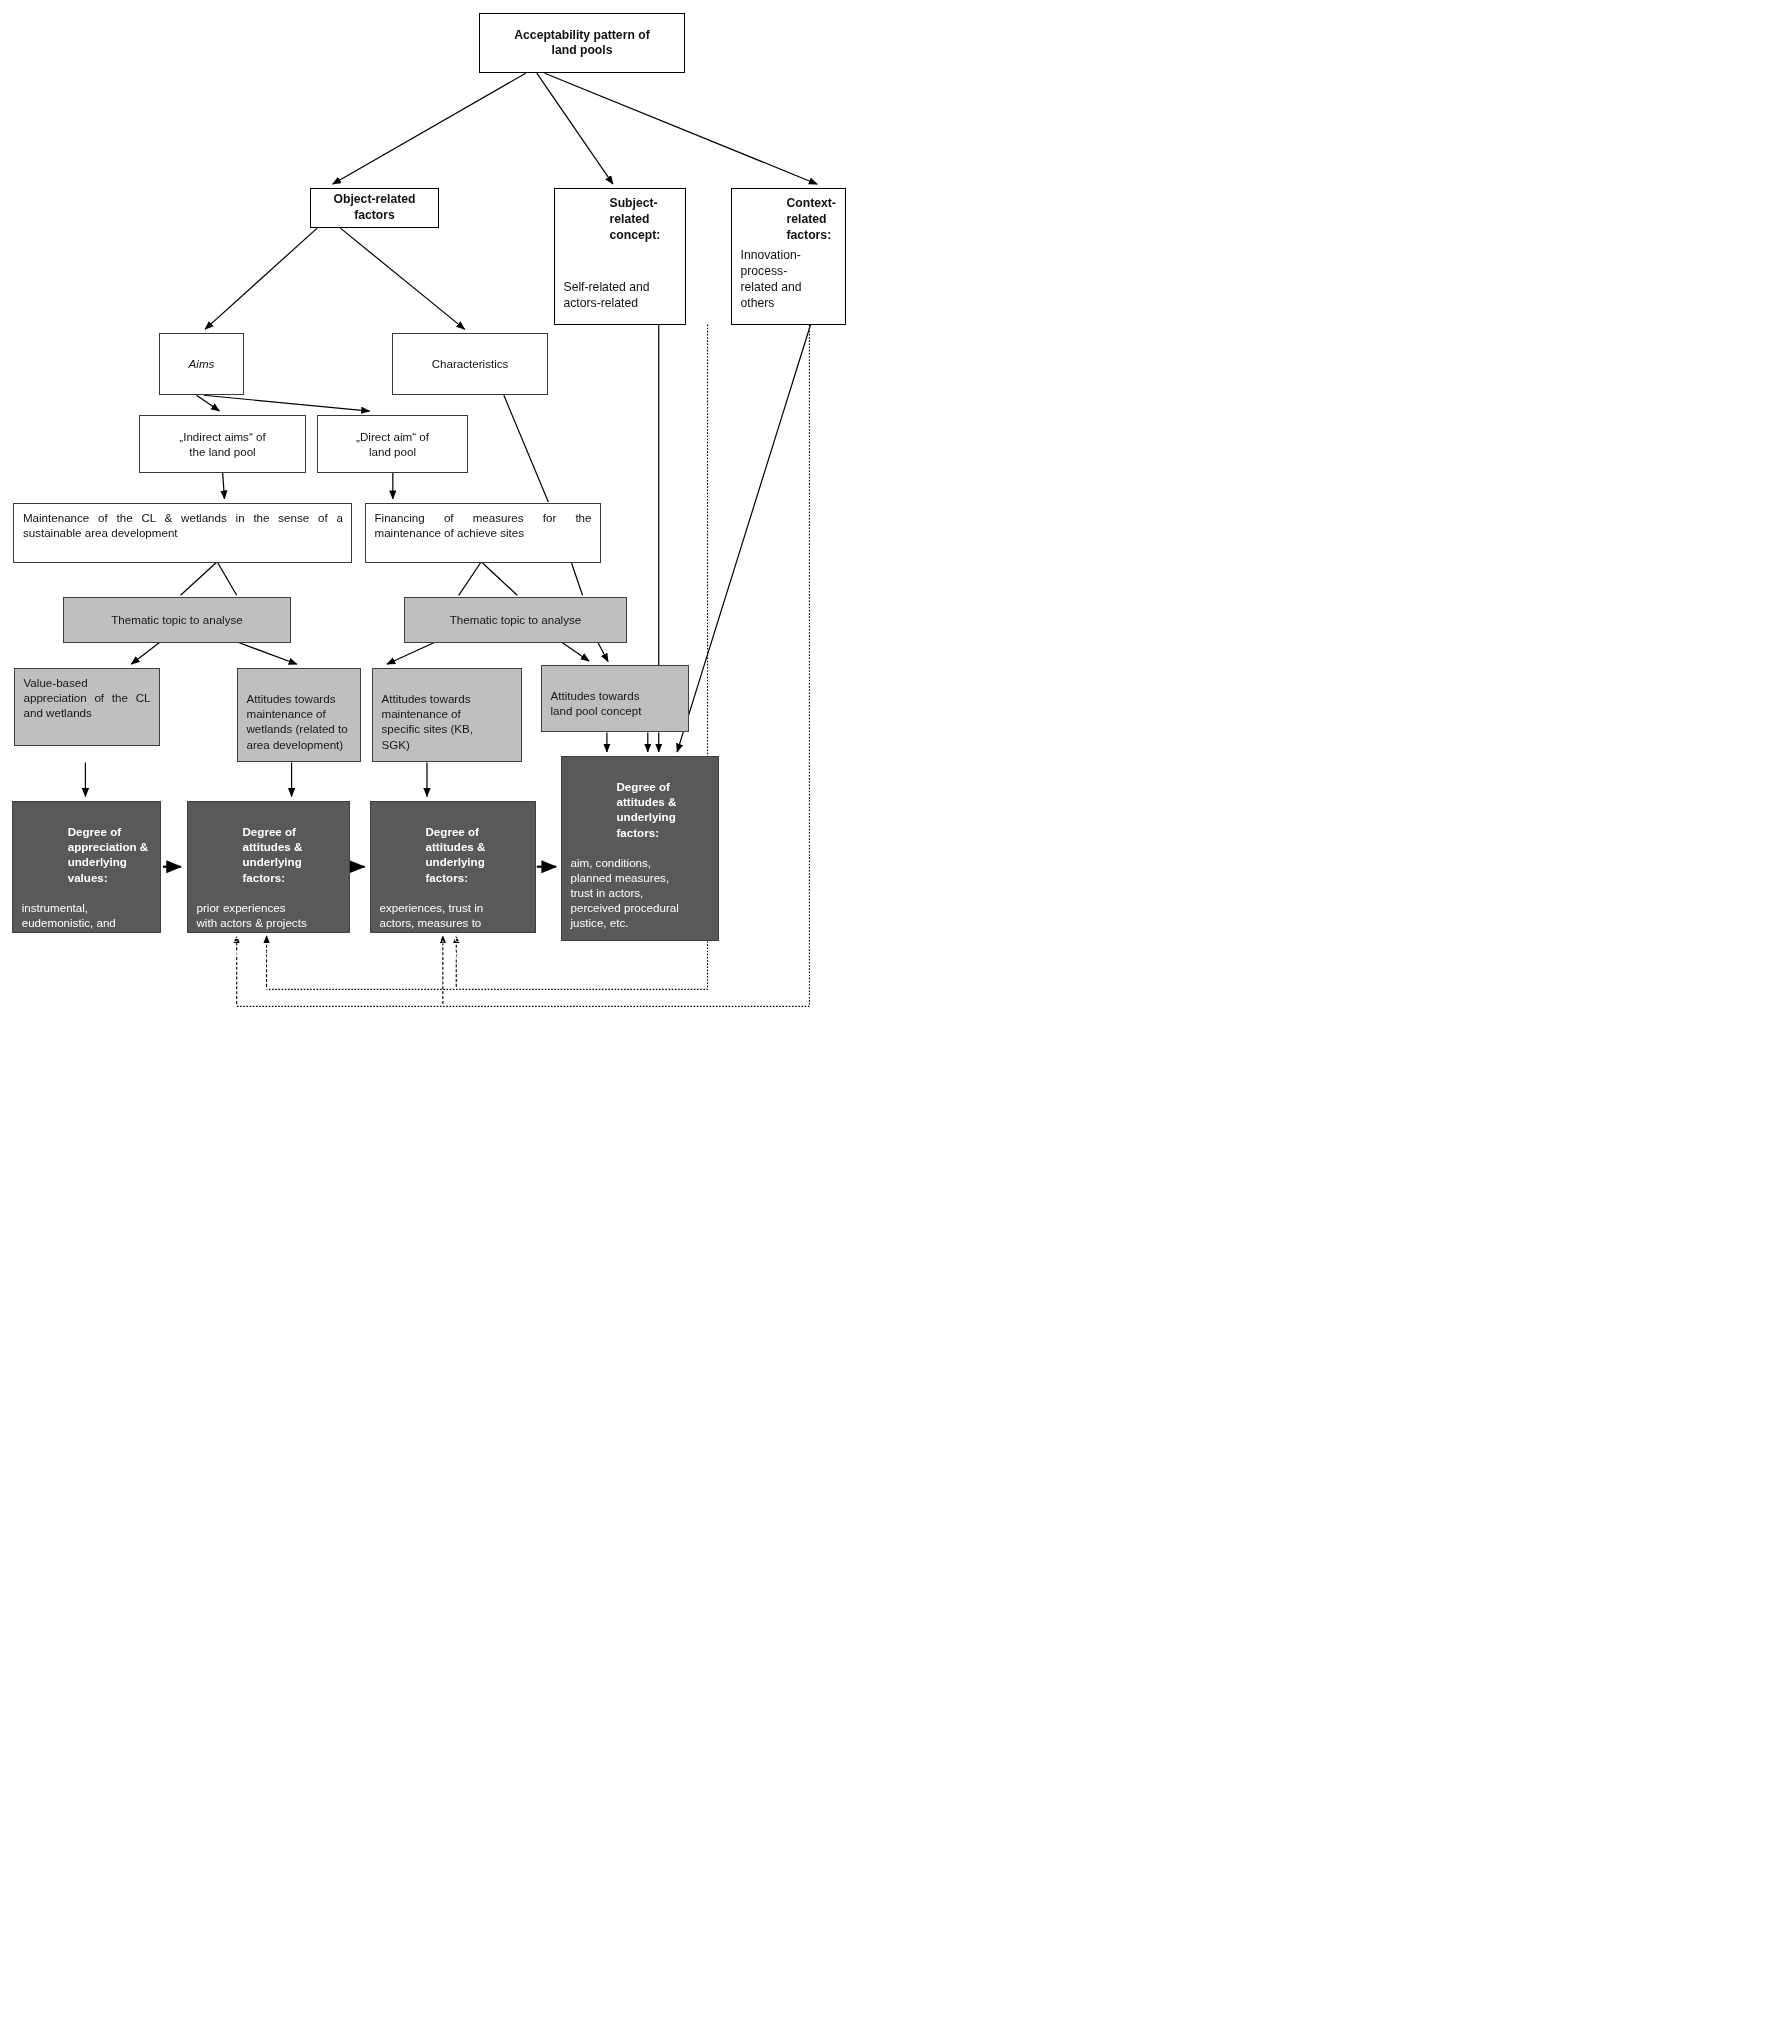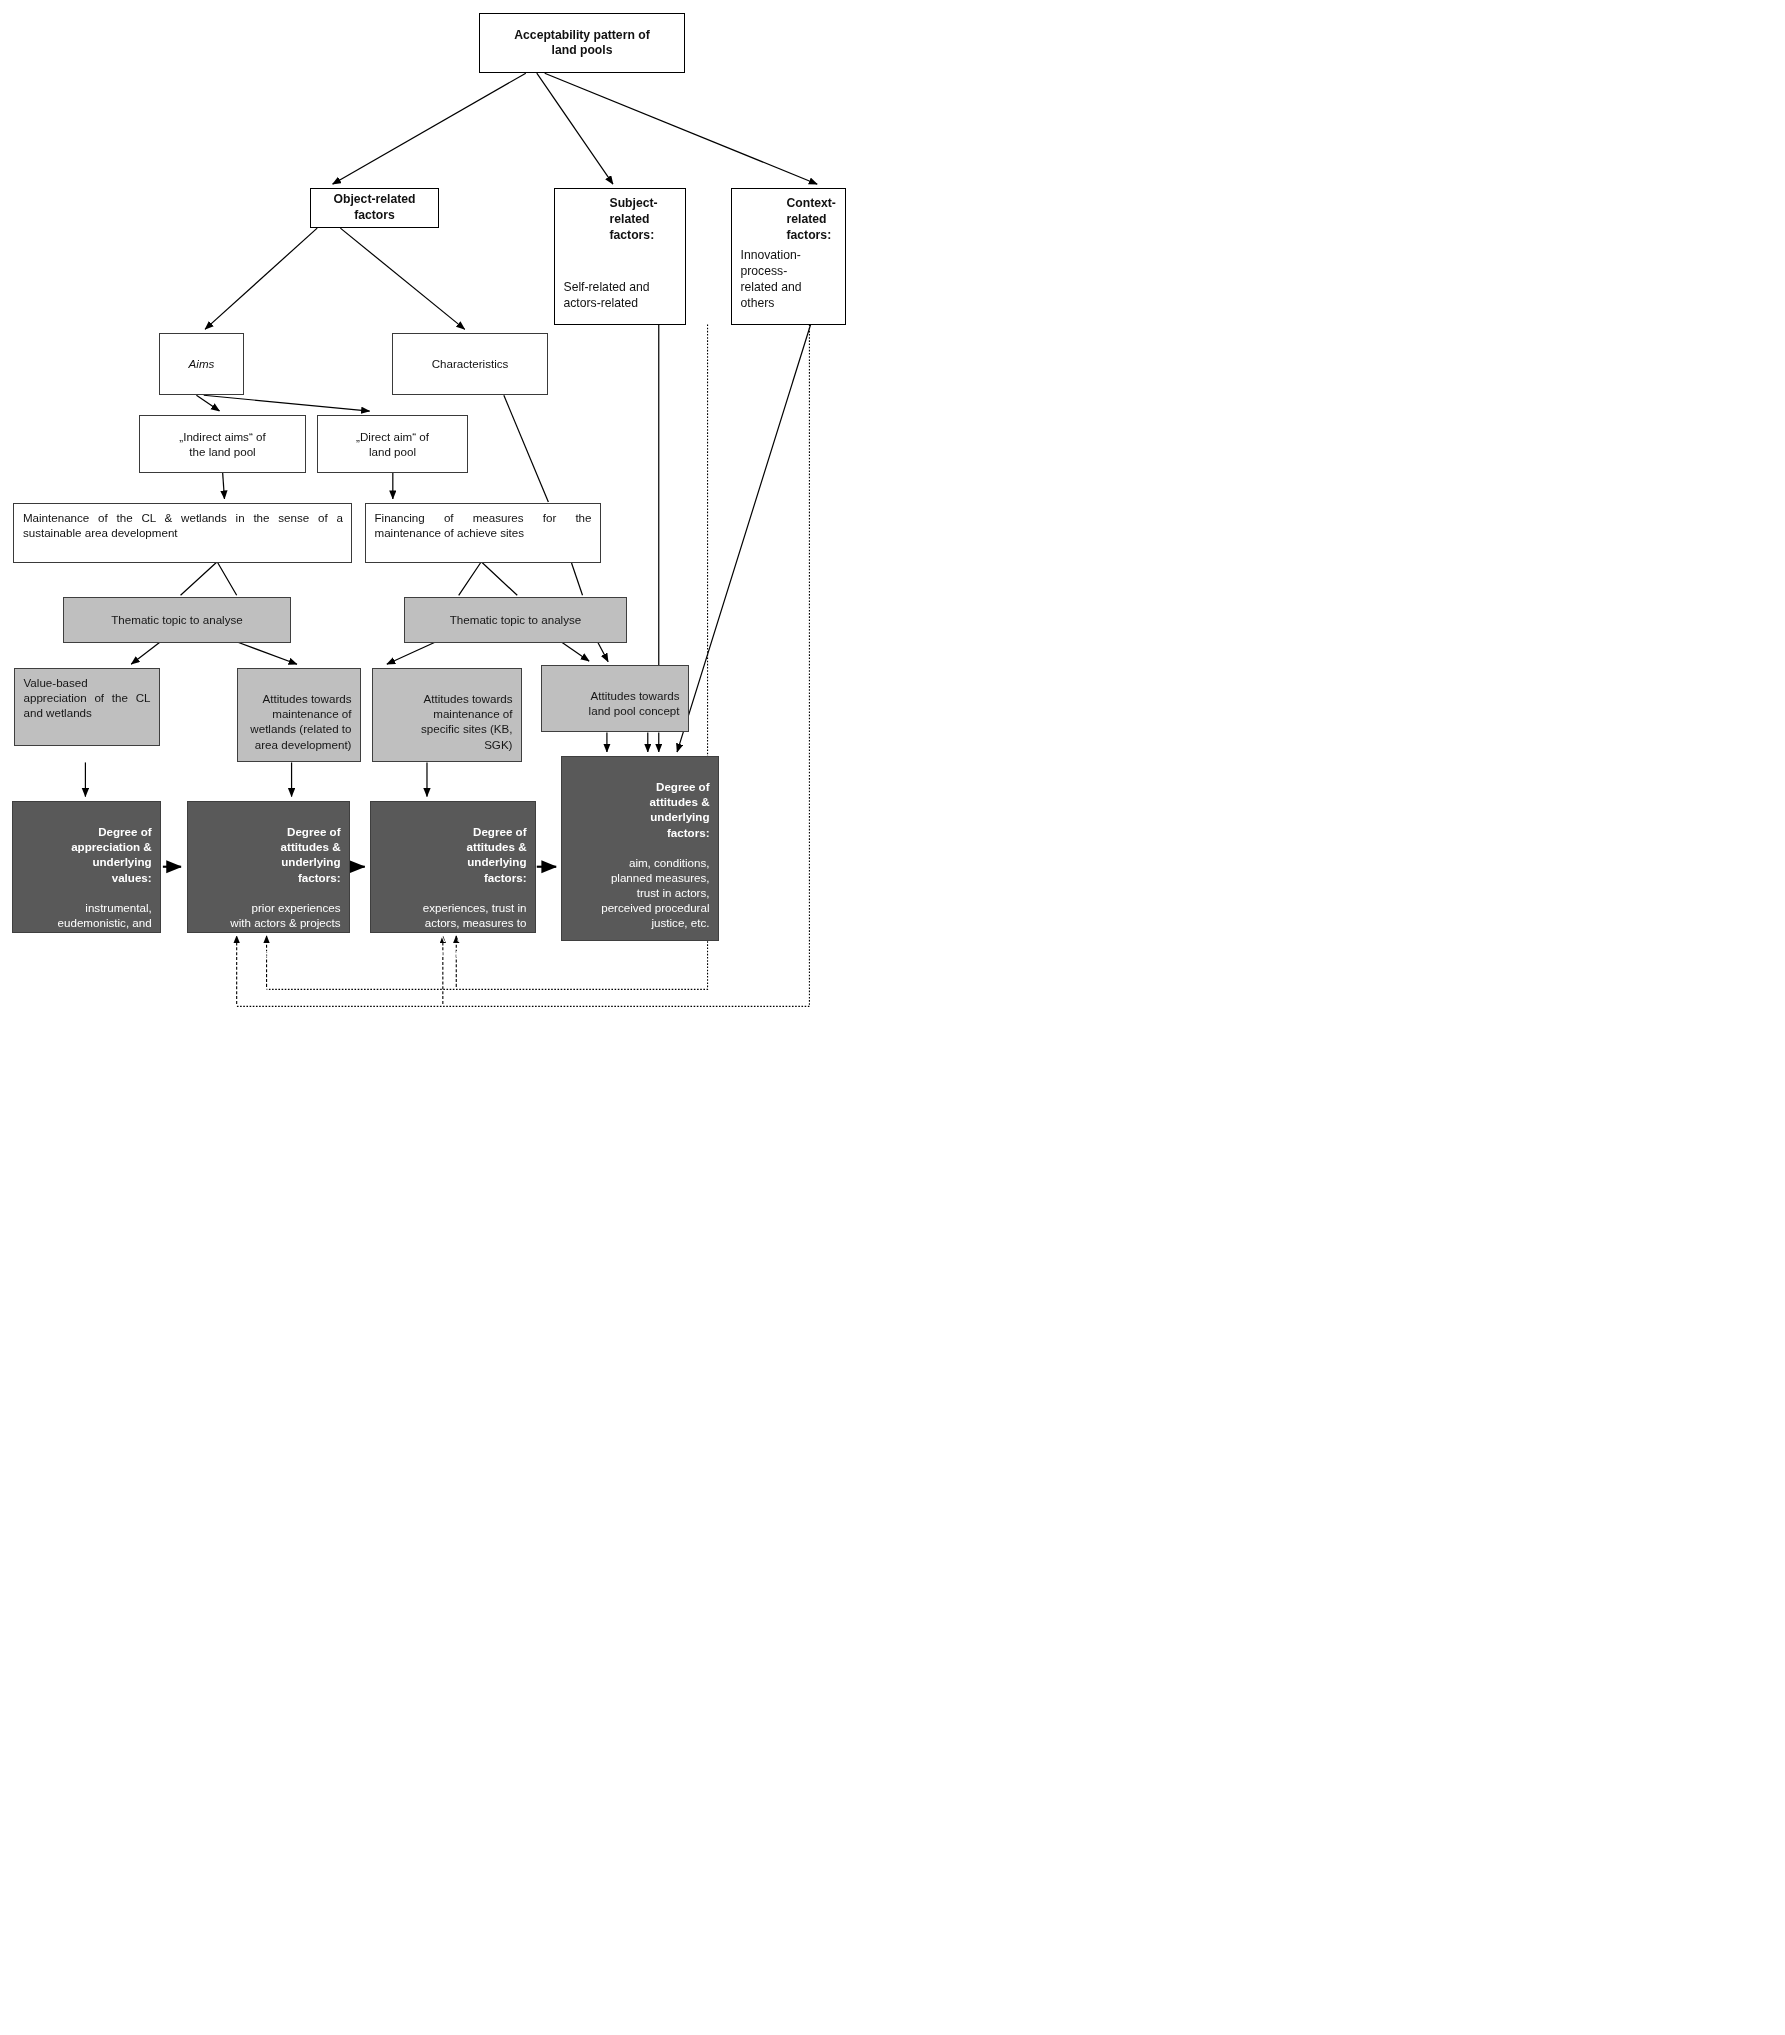--- a/index.html
+++ b/index.html
@@ -10,21 +10,21 @@
   .ln.thick{stroke-width:3.5;}
   .ln.dot{stroke-width:1.8;stroke-dasharray:2.6 2.6;}
   .ln.dashstub{stroke-width:1.8;stroke-dasharray:5 3;}
   .box{position:absolute;box-sizing:border-box;font-size:11.6px;line-height:1.3;
        white-space:pre-line;}
   .w1{background:#ffffff;border:1.5px solid #000000;}          
   .w2{background:#ffffff;border:0.9px solid #3a3a3a;}          
   .gb{background:#bfbfbf;border:0.9px solid #3f3f3f;color:#161616;}
   .db{background:#595959;border:0.6px solid #3f3f3f;color:#ffffff;}
   .ctr{display:flex;align-items:center;justify-content:center;text-align:center;padding:3.7px;}
-  .tl{padding:7.3px 8.5px;text-align:right;}
+  .tl{padding:7.3px 8.5px;}
   .split{display:flex;flex-direction:column;justify-content:space-between;
          padding:7.3px 8.5px 12.2px 8.5px;}
   .jst{white-space:normal;text-align:justify;padding:6.1px 8.5px;}
   .b{font-weight:bold;margin-left:46px;}
   .blk{display:block;white-space:pre-line;}
   
   #bx-top        {left:433px;  top:13.4px;   width:206px; height:60px;  font-size:12.2px;}
   #bx-object     {left:264px;  top:188px;  width:129px; height:40px;  font-size:12.2px;}
   #bx-subject    {left:554px;  top:188px;  width:132px; height:137px; font-size:12.2px;}
   #bx-context    {left:731px; top:188px;  width:115px; height:137px; font-size:12.2px;}
@@ -110,21 +110,21 @@
     <span>Acceptability pattern of
 land pools</span>
   </div>
 
   <div id="bx-object" class="box w1 ctr b">
     <span>Object-related factors</span>
   </div>
 
   <div id="bx-subject" class="box w1 split">
     <span class="b blk">Subject-related
-factors:</span>
+concept:</span>
     <span class="blk">Self-related and
 actors-related</span>
   </div>
 
   <div id="bx-context" class="box w1 split">
     <span class="b blk">Context-related
 factors:</span>
     <span class="blk">Innovation-process-
 related and others</span>
   </div>

